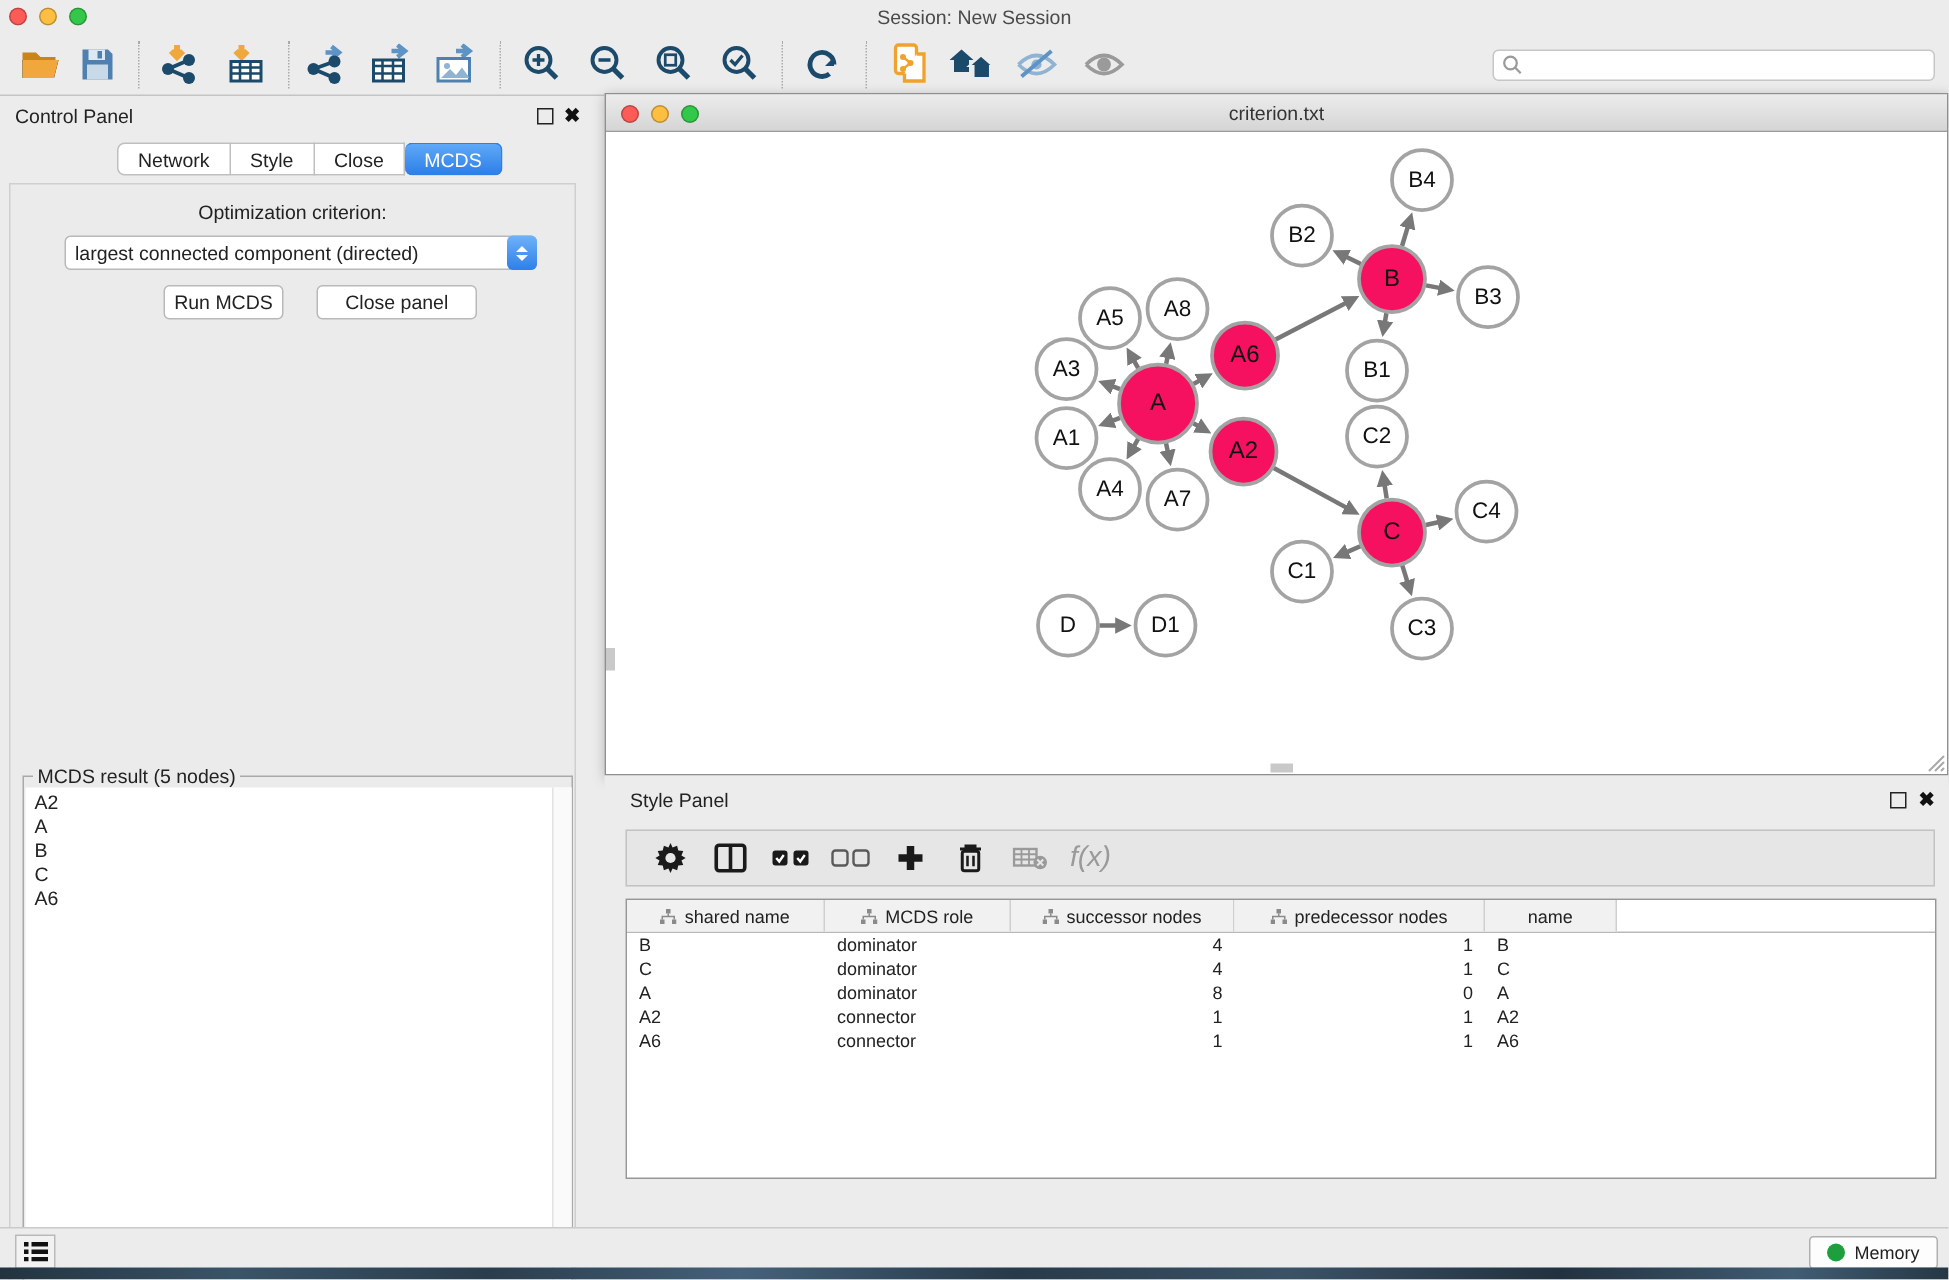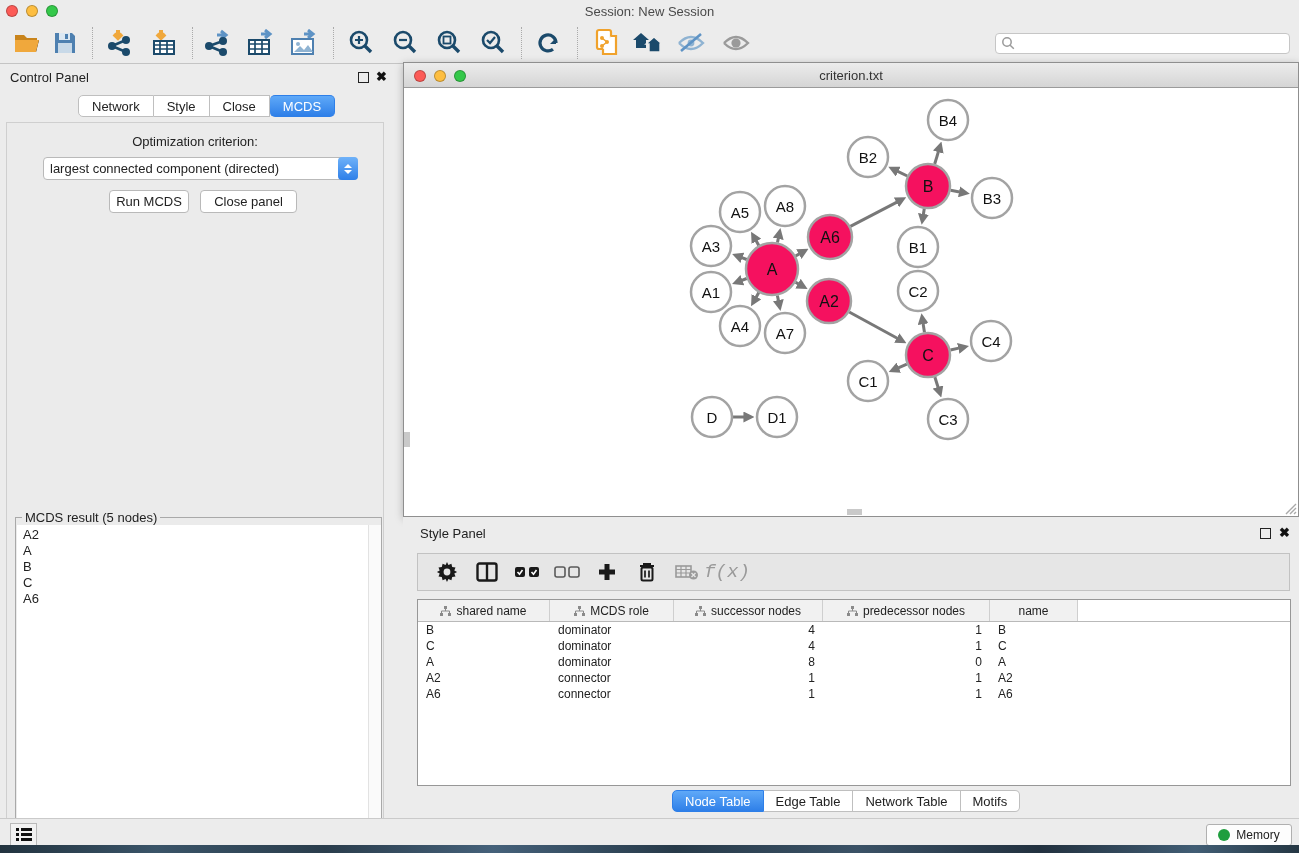--- a/index.html
+++ b/index.html
@@ -30,21 +30,21 @@
   .cptab.sel { background:linear-gradient(#5FA9F8,#2E7FE8); border-color:#2E7FE8; color:#fff; border-radius:5px; }
   #cp-body { position:absolute; left:6px; top:58px; width:378px; height:740px; background:#EBEBEB; border:1px solid #CFCFCF; }
   #opt-label { position:absolute; top:11px; left:0; width:100%; text-align:center; font-size:13px; }
   #criterion { position:absolute; left:36px; top:34px; width:315px; height:23px; background:#fff; border:1px solid #B9B9B9; border-radius:4px; display:flex; align-items:center; }
   #criterion .val { padding-left:6px; font-size:13px; flex:1; }
   #criterion .stepper { width:20px; height:23px; margin:-1px; border-radius:4px; background:linear-gradient(#6FB2F9,#2E7FE8); display:flex; flex-direction:column; align-items:center; justify-content:center; gap:2px; }
   .chev-up { width:0; height:0; border-left:4px solid transparent; border-right:4px solid transparent; border-bottom:4px solid #fff; }
   .chev-dn { width:0; height:0; border-left:4px solid transparent; border-right:4px solid transparent; border-top:4px solid #fff; }
   .cbtn { position:absolute; top:67px; height:23px; background:#fff; border:1px solid #B9B9B9; border-radius:4px; font-size:13px; display:flex; align-items:center; justify-content:center; }
   #run-btn { left:102px; width:80px; }
-  #closepanel-btn { left:193px; width:97px; }
+  #closepanel-btn { left:204px; width:107px; }
   #result-box { position:absolute; left:8px; top:394px; width:367px; height:338px; border:1px solid #A9A9A9; }
   #result-legend { position:absolute; top:-8px; left:6px; background:#EBEBEB; padding:0 3px; font-size:13px; }
   #result-list { position:absolute; left:1px; top:7px; width:364px; height:329px; background:#fff; }
   #result-scroll { position:absolute; right:0; top:0; width:13px; height:329px; background:#FAFAFA; border-left:1px solid #E2E2E2; }
   .result-item { font-size:13px; line-height:16px; padding-left:6px; }
 
   
   #net-window { position:absolute; left:403px; top:62px; width:896px; height:455px; background:#fff; border:1px solid #8F8F8F; box-shadow:0 2px 8px rgba(0,0,0,.25); }
   #net-titlebar { position:absolute; top:0; left:0; width:100%; height:25px; background:linear-gradient(#ECECEC,#D5D5D5); border-bottom:1px solid #9B9B9B; }
   #net-titlebar .lights { top:7px; left:10px; }
@@ -56,21 +56,21 @@
   .graph-label { font-size:15px; fill:#111; }
   .graph-label.hub { font-size:16px; }
 
   
   #table-panel { position:absolute; left:403px; top:517px; width:896px; height:301px; background:#ECECEC; }
   #tp-header { position:absolute; top:9px; left:17px; font-size:13px; }
   #tp-float { position:absolute; top:11px; left:857px; width:11px; height:11px; border:1.5px solid #222; }
   #tp-close { position:absolute; top:8px; left:876px; font-size:13px; font-weight:bold; color:#111; }
   #tp-toolbar { position:absolute; left:14px; top:36px; width:873px; height:38px; background:#E6E6E6; border:1px solid #C2C2C2; display:flex; align-items:center; gap:14px; padding-left:16px; }
   .tpicon { display:flex; align-items:center; justify-content:center; width:26px; height:26px; }
-  #fx-icon { font-family:Liberation Mono, monospace; font-style:italic; font-size:19px; color:#9a9a9a; }
+  #fx-icon { font-family:Liberation Sans, sans-serif; font-style:italic; font-size:19px; color:#9a9a9a; }
   #data-table { position:absolute; left:14px; top:82px; width:874px; height:187px; background:#fff; border:1px solid #979797; overflow:hidden; }
   #thead { display:flex; height:22px; border-bottom:1px solid #B9B9B9; }
   .th { background:#F1F1F1; border-right:1px solid #CFCFCF; display:flex; align-items:center; justify-content:center; gap:5px; font-size:12px; color:#222; }
   .tree-icon { flex:none; }
   .trow { display:flex; height:16px; align-items:center; }
   .td { font-size:12px; padding:0 8px; white-space:nowrap; overflow:hidden; }
   .td.num { text-align:right; }
   #tp-tabs { position:absolute; left:269px; top:273px; height:22px; display:flex; }
   .tptab { height:22px; padding:0 12px; background:#fff; border:1px solid #BFBFBF; border-left:none; display:flex; align-items:center; font-size:13px; }
   .tptab:first-child { border-left:1px solid #BFBFBF; border-radius:5px 0 0 5px; }
@@ -528,26 +528,20 @@
         <div class="trow">
           <div class="td" style="width: 132px;">A6</div>
           <div class="td" style="width: 124px;">connector</div>
           <div class="td num" style="width: 149px;">1</div>
           <div class="td num" style="width: 167px;">1</div>
           <div class="td" style="width: 88px;">A6</div>
         </div>
       </div>
   </div>
 
-  <div id="tp-tabs">
-      <div class="tptab sel">Node Table</div>
-      <div class="tptab">Edge Table</div>
-      <div class="tptab">Network Table</div>
-      <div class="tptab">Motifs</div>
-    </div>
 </div>
 
 <div id="status-bar">
   <div id="list-btn">
     <svg width="16" height="13" viewBox="0 0 16 13">
         <rect x="0" y="0" width="3" height="3" fill="#111"></rect>
         <rect x="5" y="0" width="11" height="3" fill="#111"></rect>
         <rect x="0" y="5" width="3" height="3" fill="#111"></rect>
         <rect x="5" y="5" width="11" height="3" fill="#111"></rect>
         <rect x="0" y="10" width="3" height="3" fill="#111"></rect>

